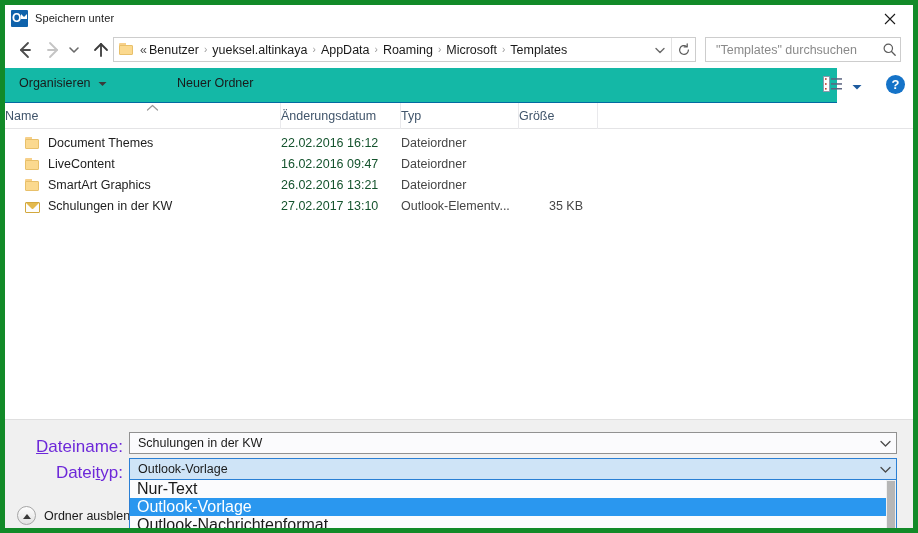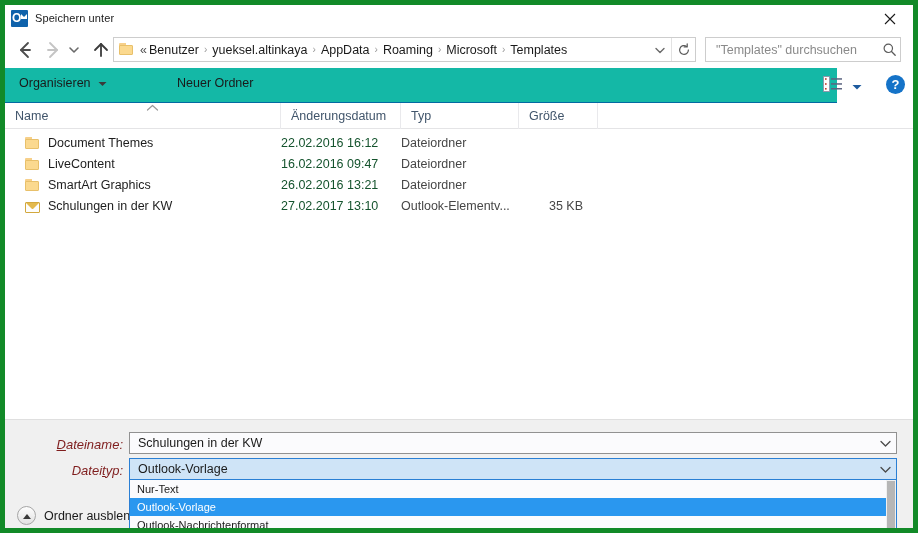--- a/index.html
+++ b/index.html
@@ -190,21 +190,20 @@
   #colheaders {
     position: absolute; left: 0; top: 98px;
     width: 908px; height: 26px;
     background: #ffffff;
     border-bottom: 1px solid #e4e4e6;
   }
   .colhdr {
     position: absolute; top: 0; height: 26px;
     font-size: 12.5px; color: #41556b;
     line-height: 26px;
-    padding-left: 10px;
     cursor: default;
     border-right: 1px solid #e9e9ec;
   }
   #hdr-name  { left: 0;   width: 276px; }
   #hdr-date  { left: 276px; width: 120px; }
   #hdr-type  { left: 396px; width: 118px; }
   #hdr-size  { left: 514px; width: 79px; }
   #sort-caret {
     position: absolute; left: 141px; top: 1px;
     color: #888; font-size: 9px;
@@ -252,23 +251,22 @@
 
   
   #bottompanel {
     position: absolute; left: 0; top: 414px;
     width: 908px; height: 109px;
     background: #f0f0f0;
     border-top: 1px solid #dfdfdf;
   }
   .field-label {
     position: absolute;
-    font-size: 13px; color: #7f1d1d;
+    font-size: 17px; color: #6d28d9;
     text-align: right;
-    font-style: italic;
   }
   #lbl-dateiname { left: 20px; top: 17px; width: 98px; }
   #lbl-dateityp  { left: 20px; top: 43px; width: 98px; }
   .field-label u { text-decoration: underline; }
 
   #input-dateiname {
     position: absolute; left: 124px; top: 12px;
     width: 768px; height: 22px;
     background: #fbfbfd;
     border: 1px solid #919191;
@@ -301,21 +299,21 @@
     width: 768px; height: 63px;
     background: #fbfbfd;
     border: 1px solid #2a7fd4;
     border-top: none;
     z-index: 6;
     overflow: hidden;
   }
   .dd-item {
     height: 18px; line-height: 18px;
     padding-left: 7px;
-    font-size: 11px; color: #1a1a1a;
+    font-size: 16px; color: #1a1a1a;
     white-space: nowrap;
     cursor: default;
   }
   .dd-item.sel { background: #2a97ef; color: #ffffff; }
   #dd-scroll {
     position: absolute; right: 0; top: 0;
     width: 10px; height: 63px;
     background: #f0f0f0;
   }
   #dd-thumb {

